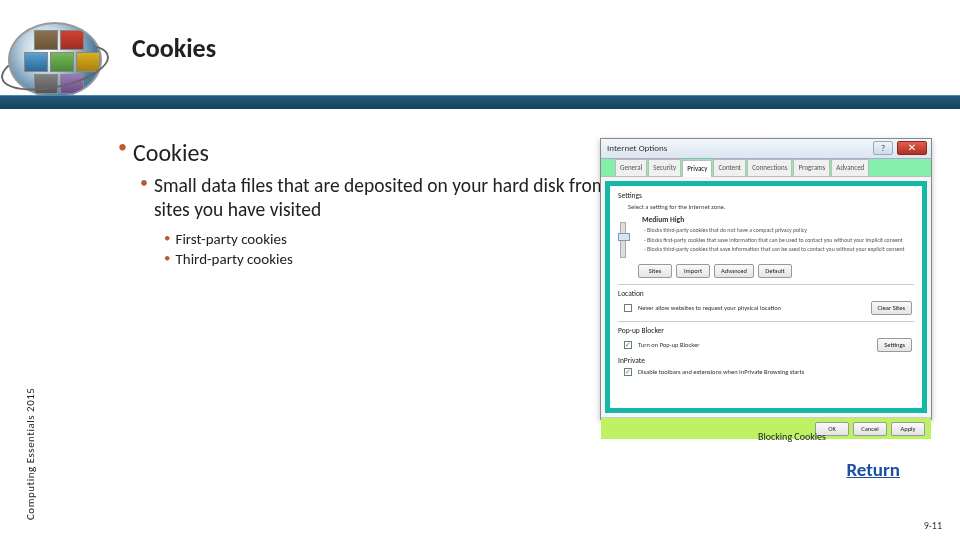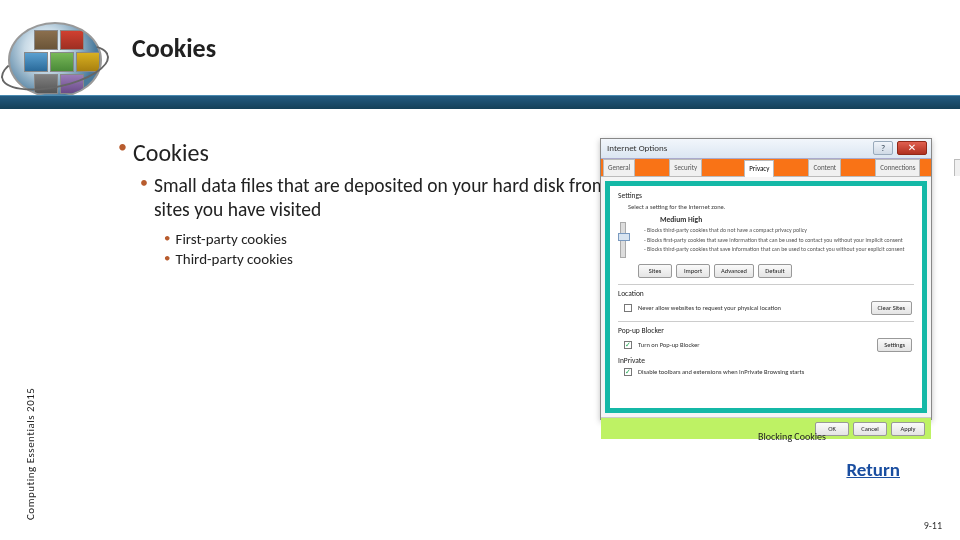--- a/index.html
+++ b/index.html
@@ -139,56 +139,54 @@
   background: linear-gradient(#f0f4fa,#d0dae6);
   border: 1px solid #9ab;
   border-radius: 2px;
   text-align: center;
   font-size: 9px;
   line-height: 12px;
   color: #345;
 }
 .dialog .tabs {
   height: 18px;
-  background: #f97316;
+  background: #86efac;
   border-bottom: 1px solid #bbb;
   display: flex;
-  padding-left: 2px;
+  padding-left: 14px;
   font-size: 7px;
-  gap: 33px;
 }
 .dialog .tab {
   padding: 3px 4px 2px;
   border: 1px solid #bbb;
   border-bottom: none;
   background: #f0f0f0;
   margin-right: 1px;
   color: #555;
 }
 .dialog .tab.active {
   background: #fff;
   color: #000;
   position: relative;
   top: 1px;
-  margin-left: 8px;
 }
 .dialog .panel {
   background: #fff;
   margin: 4px;
   height: 232px;
   border: 5px solid #14b8a6;
   padding: 5px 8px;
   position: relative;
 }
 .dialog .grp { font-size: 7.5px; color: #222; margin-bottom: 3px; }
 .dialog .sub { font-size: 6.5px; color: #444; margin: 2px 0 4px 10px; }
 .dialog .zone {
   font-size: 7.5px;
   font-weight: 700;
-  margin-left: 42px;
+  margin-left: 24px;
   margin-bottom: 3px;
 }
 .dialog .slider {
   position: absolute;
   left: 10px;
   top: 36px;
   width: 6px;
   height: 36px;
   background: #ddd;
   border: 1px solid #aaa;

